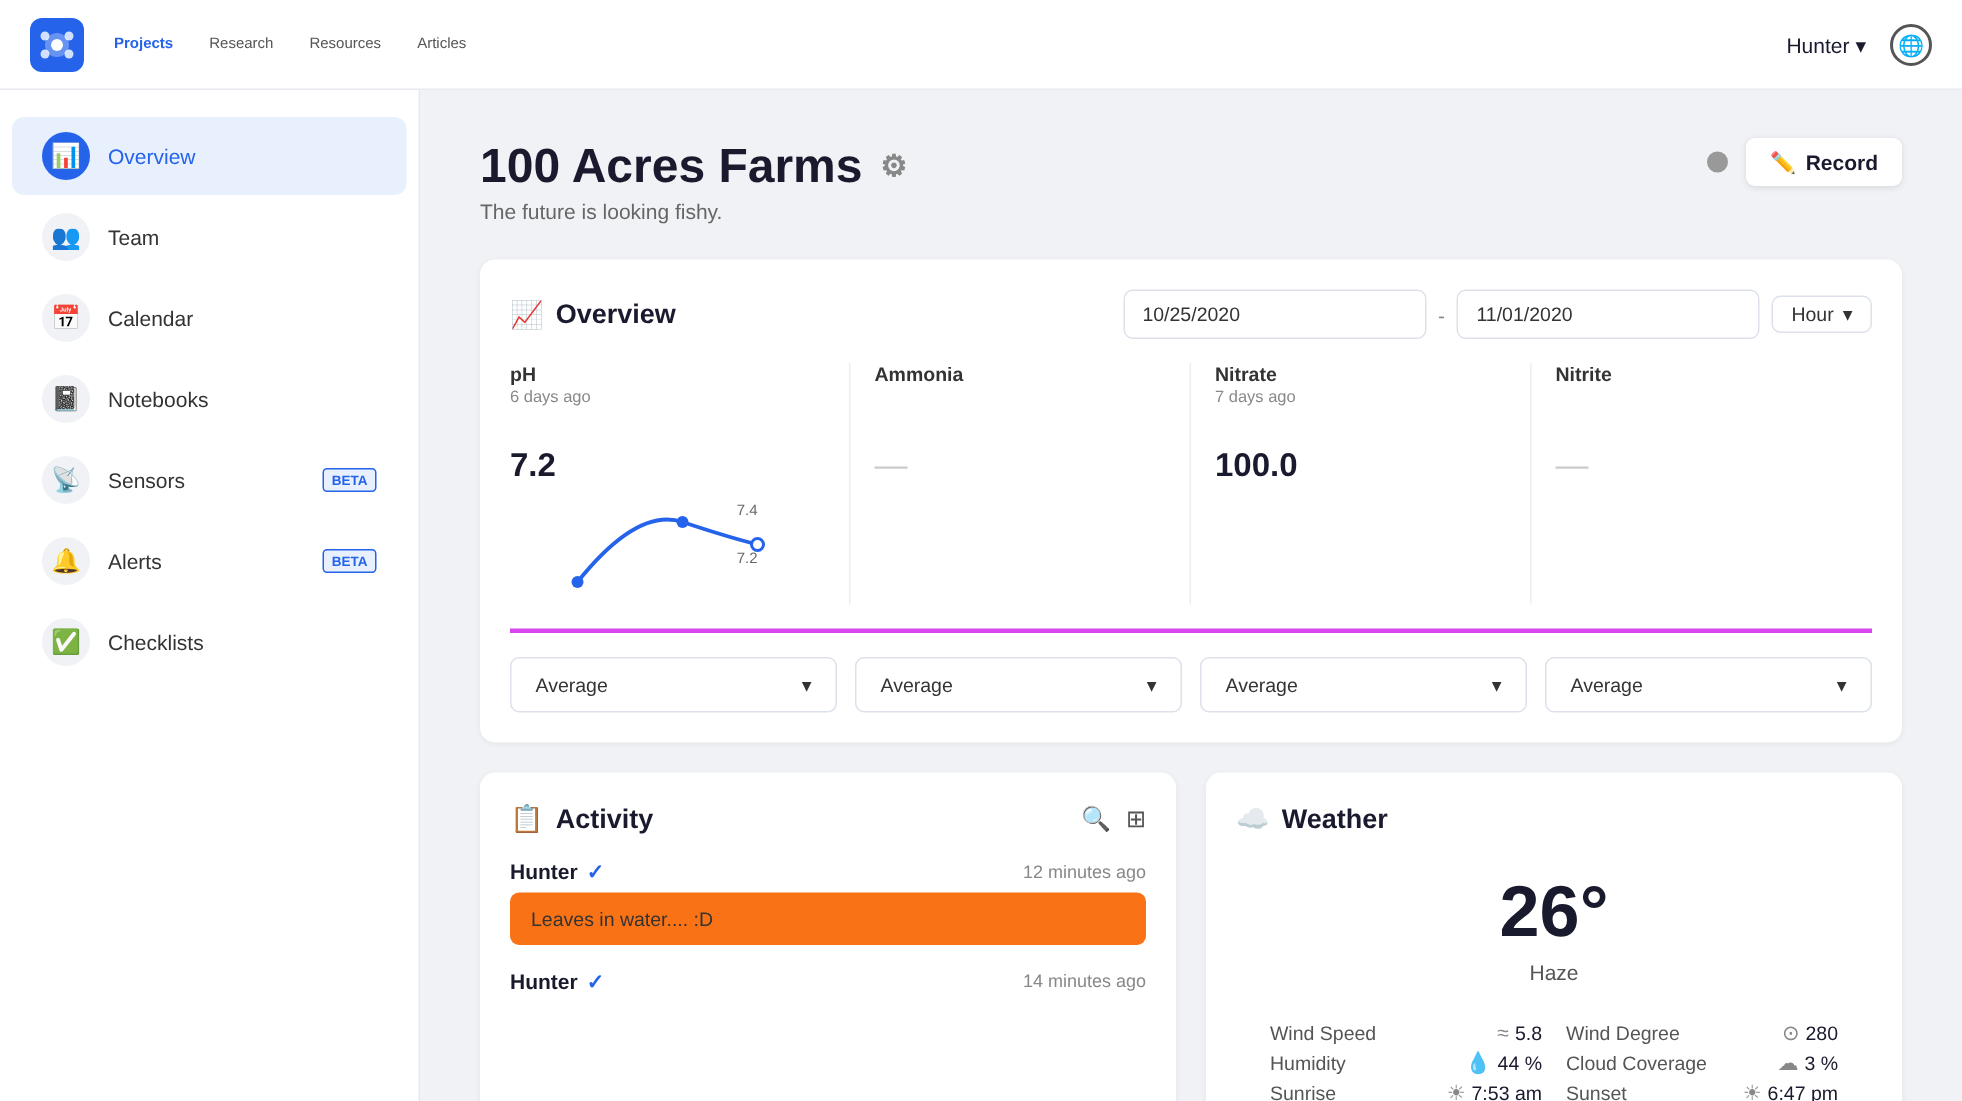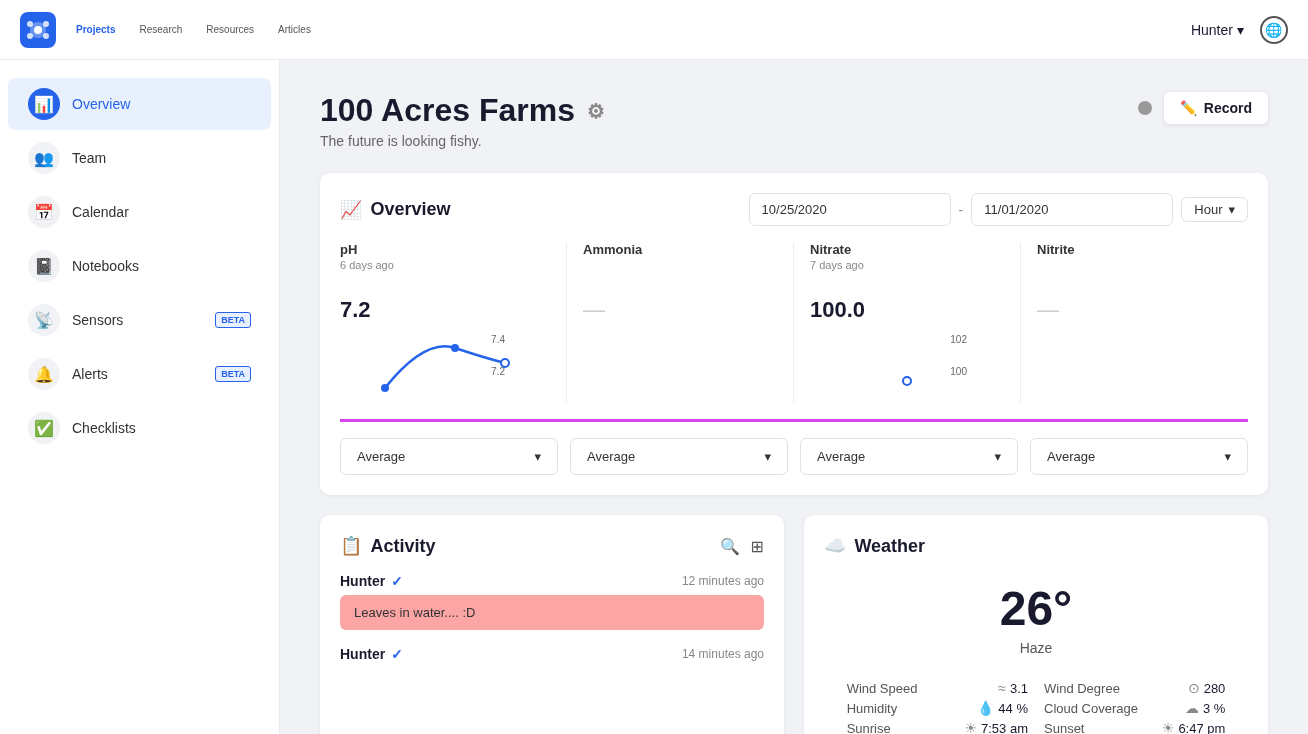--- a/index.html
+++ b/index.html
@@ -163,21 +163,21 @@
 
     
     .activity-card-header { display: flex; align-items: center; justify-content: space-between; margin-bottom: 16px; }
     .activity-tools { display: flex; gap: 10px; }
     .activity-tool { background: none; border: none; cursor: pointer; color: #555; font-size: 16px; }
     .activity-entry { margin-bottom: 16px; }
     .activity-user-row { display: flex; align-items: center; justify-content: space-between; margin-bottom: 6px; }
     .activity-user { font-weight: 600; display: flex; align-items: center; gap: 6px; }
     .activity-check { color: #2563eb; font-size: 14px; }
     .activity-time { font-size: 12px; color: #888; }
-    .activity-content { background: #fca5a5; border-radius: 6px; padding: 10px 14px; font-size: 13px; color: #333; }
+    .activity-content { background: #f97316; border-radius: 6px; padding: 10px 14px; font-size: 13px; color: #333; }
 
     
     .weather-body { display: flex; align-items: center; gap: 24px; padding-top: 8px; flex-direction: column; }
     .weather-temp { text-align: center; }
     .temp-value { font-size: 48px; font-weight: 700; color: #1a1a2e; }
     .temp-label { font-size: 14px; color: #555; margin-top: 4px; }
     .weather-details { flex: 1; display: grid; grid-template-columns: 1fr 1fr; gap: 4px 16px; }
     .weather-row { display: flex; align-items: center; justify-content: space-between; font-size: 13px; gap: 47px; }
     .weather-key { color: #555; }
     .weather-val { font-weight: 500; color: #1a1a2e; display: flex; align-items: center; gap: 4px; }
@@ -305,27 +305,20 @@
         <div class="metric-item">
           <div class="metric-label">Ammonia</div>
           <div class="metric-time">&nbsp;</div>
           <div class="metric-dash">—</div>
         </div>
 
         <div class="metric-item">
           <div class="metric-label">Nitrate</div>
           <div class="metric-time">7 days ago</div>
           <div class="metric-value">100.0</div>
-          <div class="chart-area">
-            <svg class="mini-chart" viewBox="0 0 140 80" fill="none">
-              <text x="130" y="20" font-size="10" fill="#666" text-anchor="end">102</text>
-              <text x="130" y="52" font-size="10" fill="#666" text-anchor="end">100</text>
-              <circle cx="70" cy="58" r="4" fill="white" stroke="#2563eb" stroke-width="2"></circle>
-            </svg>
-          </div>
         </div>
 
         <div class="metric-item">
           <div class="metric-label">Nitrite</div>
           <div class="metric-time">&nbsp;</div>
           <div class="metric-dash">—</div>
         </div>
       </div>
 
       <div class="dropdowns-row">
@@ -392,21 +385,21 @@
         <div class="weather-body">
           <div class="weather-temp">
             <div class="temp-value">26°</div>
             <div class="temp-label">Haze</div>
           </div>
           <div class="weather-details">
             <div class="weather-row">
               <span class="weather-key">Wind Speed</span>
               <span class="weather-val">
                 <span class="weather-icon">≈</span>
-                <span>3.1</span>
+                <span>5.8</span>
               </span>
             </div>
             <div class="weather-row">
               <span class="weather-key">Wind Degree</span>
               <span class="weather-val">
                 <span class="weather-icon">⊙</span>
                 <span>280</span>
               </span>
             </div>
             <div class="weather-row">

